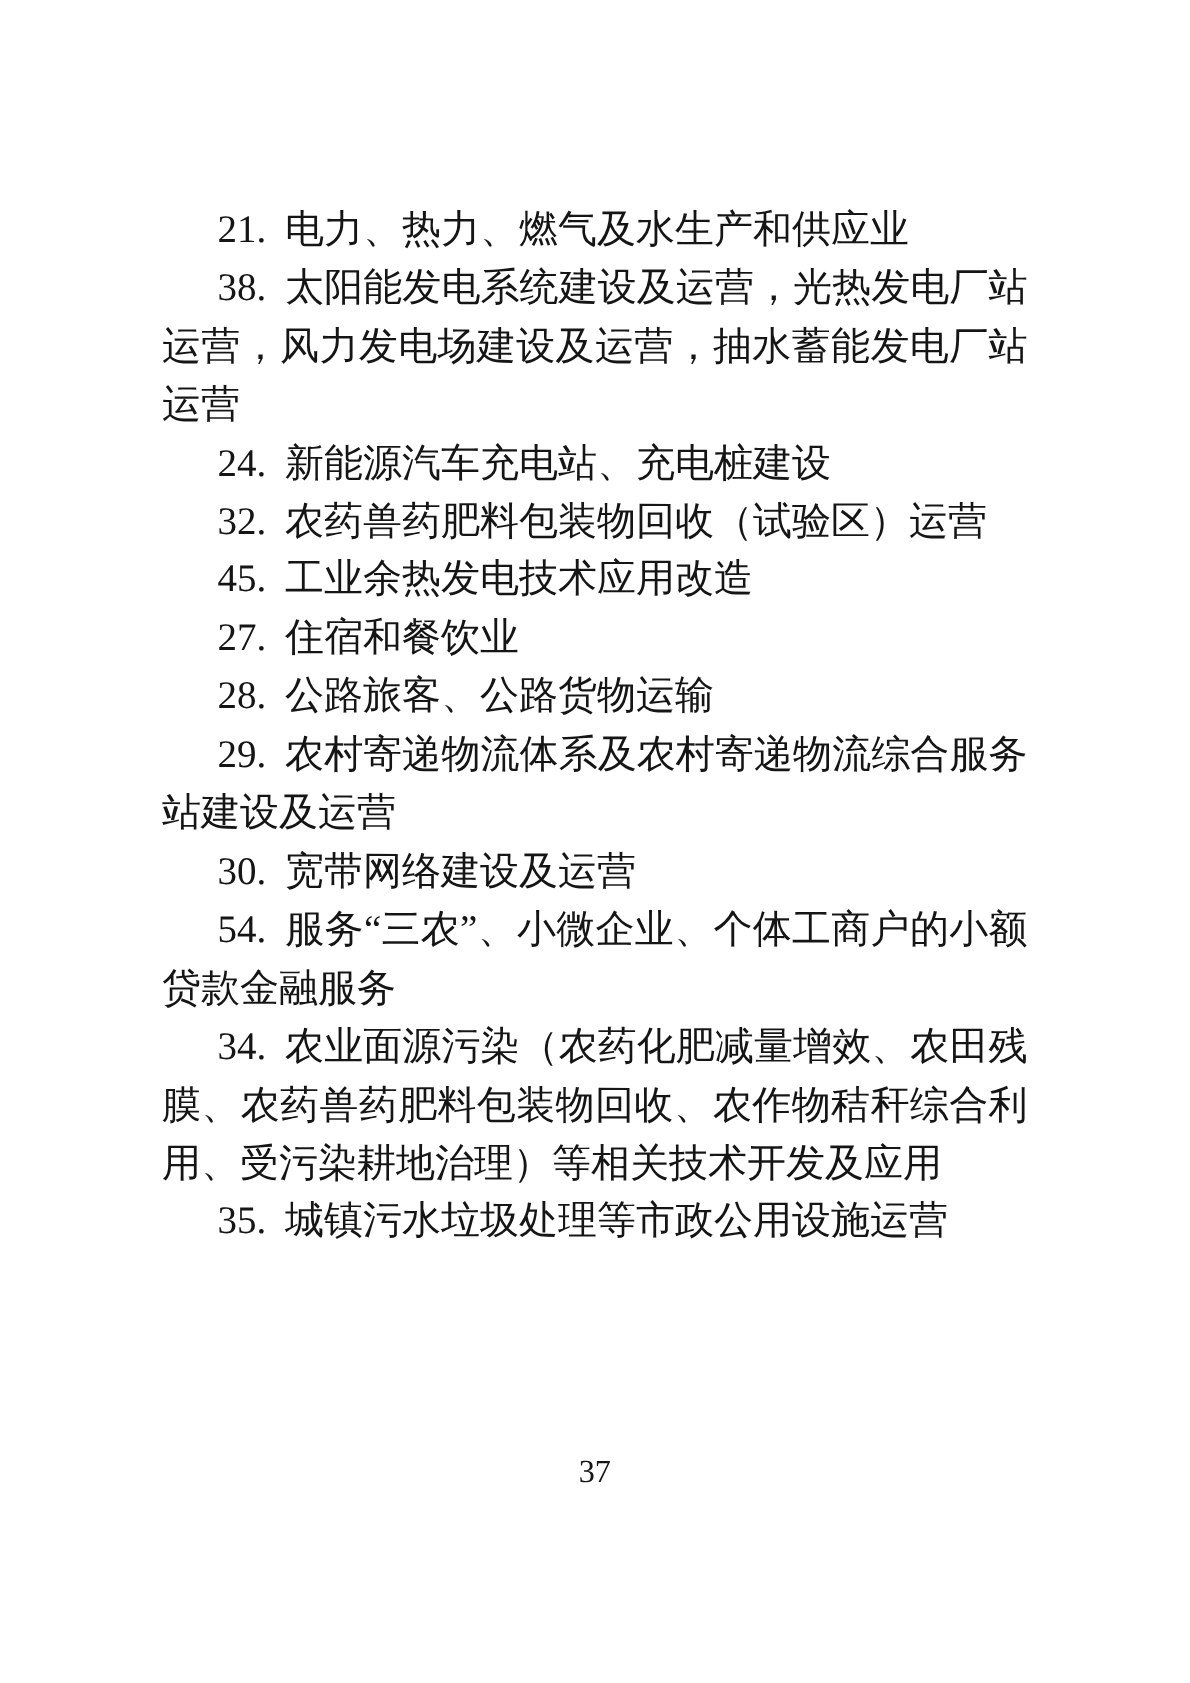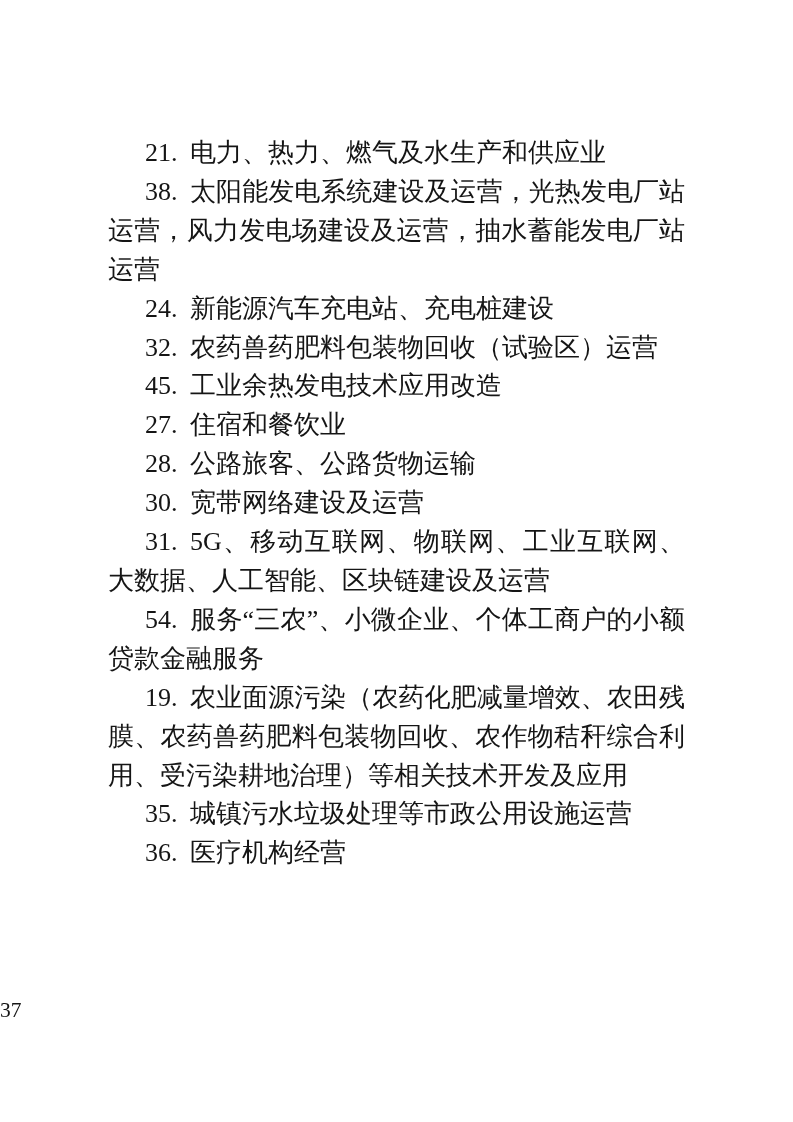--- a/index.html
+++ b/index.html
@@ -36,45 +36,44 @@
     padding: 0;
     text-indent: 37px;
   }
   .num {
     display: inline-block;
     width: 45px;
     text-indent: 0;
   }
   .page-number {
     position: absolute;
-    top: 995px;
+    top: 966px;
     left: 0;
     width: 100%;
-    text-align: left;
+    text-align: center;
     font-size: 21.5px;
     line-height: 30px;
     color: #151515;
   }
 </style>
 </head>
 <body>
 
 <div class="page">
 
   <div class="content">
     <p class="item"><span class="num">21.</span><span>电力、热力、燃气及水生产和供应业</span></p>
     <p class="item"><span class="num">38.</span><span>太阳能发电系统建设及运营，光热发电厂站运营，风力发电场建设及运营，抽水蓄能发电厂站运营</span></p>
     <p class="item"><span class="num">24.</span><span>新能源汽车充电站、充电桩建设</span></p>
     <p class="item"><span class="num">32.</span><span>农药兽药肥料包装物回收（试验区）运营</span></p>
     <p class="item"><span class="num">45.</span><span>工业余热发电技术应用改造</span></p>
     <p class="item"><span class="num">27.</span><span>住宿和餐饮业</span></p>
     <p class="item"><span class="num">28.</span><span>公路旅客、公路货物运输</span></p>
+    <p class="item"><span class="num">29.</span><span>农村寄递物流体系及农村寄递物流综合服务站建设及运营</span></p>
     <p class="item"><span class="num">30.</span><span>宽带网络建设及运营</span></p>
-    <p class="item"><span class="num">31.</span><span>5G、移动互联网、物联网、工业互联网、大数据、人工智能、区块链建设及运营</span></p>
     <p class="item"><span class="num">54.</span><span>服务“三农”、小微企业、个体工商户的小额贷款金融服务</span></p>
-    <p class="item"><span class="num">19.</span><span>农业面源污染（农药化肥减量增效、农田残膜、农药兽药肥料包装物回收、农作物秸秆综合利用、受污染耕地治理）等相关技术开发及应用</span></p>
+    <p class="item"><span class="num">34.</span><span>农业面源污染（农药化肥减量增效、农田残膜、农药兽药肥料包装物回收、农作物秸秆综合利用、受污染耕地治理）等相关技术开发及应用</span></p>
     <p class="item"><span class="num">35.</span><span>城镇污水垃圾处理等市政公用设施运营</span></p>
-    <p class="item"><span class="num">36.</span><span>医疗机构经营</span></p>
   </div>
 
   <div class="page-number">37</div>
 
 </div>
 
 </body></html>

